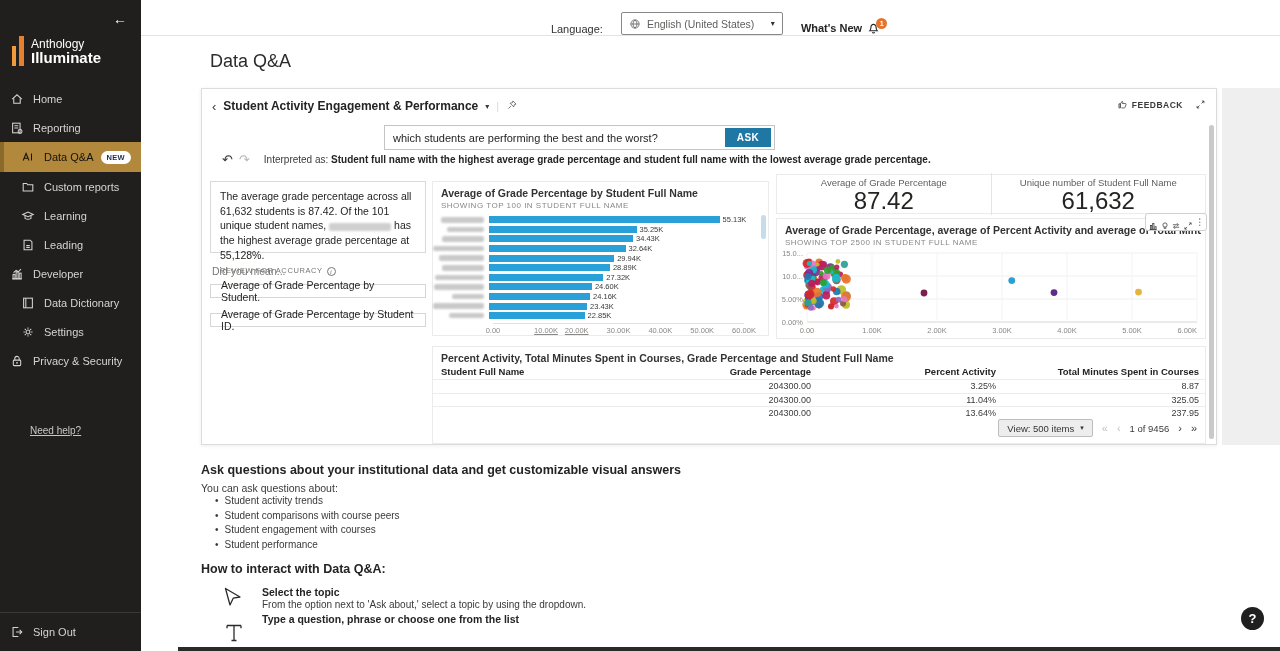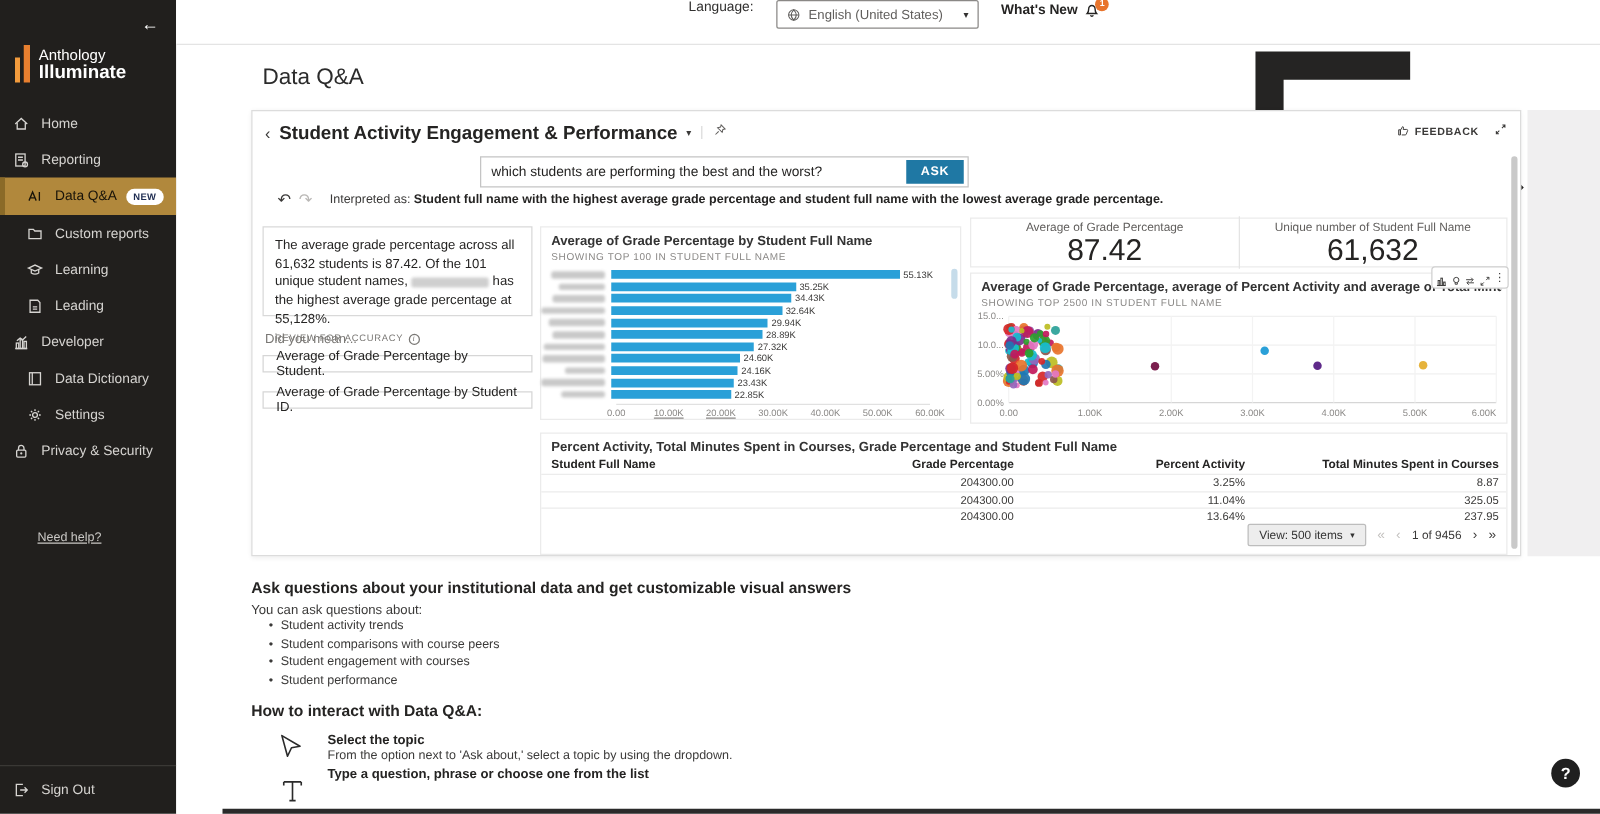--- a/index.html
+++ b/index.html
@@ -25,21 +25,21 @@
   .nav-item.active::before { content:""; position:absolute; left:0; top:0; bottom:0; width:4px; background:#8a6a28; }
   .nav-badge { display:none; margin-left:auto; margin-right:10px; background:#fff; color:#1d2b50; font-size:7.5px; font-weight:700; padding:2px 6px; border-radius:8px; letter-spacing:.3px; }
   .nav-item.has-badge .nav-badge { display:inline-block; }
   .sb-help { position:absolute; top:425px; left:30px; font-size:10px; color:#c9c7c4; text-decoration:underline; cursor:pointer; }
   .sb-signout { position:absolute; bottom:0; left:0; right:0; height:39px; border-top:1px solid #3a3835; display:flex; align-items:center; padding-left:10px; font-size:11px; cursor:pointer; }
   .sb-signout .nav-ico { width:14px; height:14px; margin-right:9px; }
 
   
   .main { position:absolute; left:141px; top:0; width:1139px; height:651px; background:#fff; }
 
-  .topbar { position:absolute; top:0; left:0; right:0; height:36px; background:#fff; border-bottom:1px solid #e4e4e4; display:flex; align-items:flex-start; justify-content:flex-end; gap:18px; padding-right:30px; font-size:11px; }
+  .topbar { position:absolute; top:0; left:0; right:0; height:36px; background:#fff; border-bottom:1px solid #e4e4e4; display:flex; align-items:flex-end; justify-content:flex-end; gap:18px; padding-right:30px; font-size:11px; }
   .lang-label { font-weight:400; color:#323130; }
   .lang-dd { width:162px; height:23px; border:1px solid #8a8886; border-radius:2px; display:flex; align-items:center; padding:0 7px; gap:6px; color:#605e5c; font-size:10.5px; cursor:pointer; }
   .lang-dd .ico { width:12px; height:12px; }
   .lang-dd .ico svg{ width:12px; height:12px; stroke:#605e5c; fill:none; stroke-width:1.1;}
   .lang-caret { margin-left:auto; font-size:8px; color:#323130; }
   .whatsnew { display:flex; align-items:center; gap:4px; font-weight:700; color:#252423; cursor:pointer; }
   .bell-wrap { position:relative; width:15px; height:15px; }
   .bell-wrap svg { width:15px; height:15px; stroke:#252423; fill:none; stroke-width:1.2; }
   .bell-badge { position:absolute; right:-6px; top:-2px; width:11px; height:11px; border-radius:50%; background:#e8742c; color:#fff; font-size:7px; font-weight:700; display:flex; align-items:center; justify-content:center; }
   .tb-signout { display:flex; align-items:center; gap:5px; font-weight:700; color:#252423; cursor:pointer; }
@@ -47,21 +47,21 @@
 
   .page-title { position:absolute; left:69px; top:51px; font-size:18px; color:#2b2b2b; }
 
   
   .dash { position:absolute; left:60px; top:88px; width:1016px; height:357px; background:#fff; border:1px solid #dcdcdc; box-shadow:0 1px 4px rgba(0,0,0,.07); }
   .gray-right { position:absolute; left:1081px; top:88px; width:58px; height:357px; background:#f0eff0; }
 
   .dash-header { position:absolute; top:0; left:0; right:0; height:30px; }
   .dh-left { position:absolute; left:10px; top:8px; display:flex; align-items:center; gap:7px; }
   .dh-chev { font-size:13px; color:#3b3a39; cursor:pointer; line-height:1; }
-  .dh-topic { font-size:15px; font-weight:700; color:#252423; cursor:pointer; }
+  .dh-topic { font-size:12px; font-weight:700; color:#252423; cursor:pointer; }
   .dh-caret { font-size:8px; color:#3b3a39; }
   .dh-div { color:#d8d8d8; font-size:11px; }
   .dh-pin svg { width:12px; height:12px; stroke:#605e5c; fill:none; stroke-width:1.1; }
   .dh-right { position:absolute; right:10px; top:7px; display:flex; align-items:center; gap:12px; }
   .feedback { display:flex; align-items:center; gap:4px; font-size:8.5px; letter-spacing:.5px; color:#3b3a39; font-weight:700; cursor:pointer; }
   .feedback svg { width:11px; height:11px; stroke:#3b3a39; fill:none; stroke-width:1.1; }
   .dh-expand svg { width:11px; height:11px; stroke:#3b3a39; fill:none; stroke-width:1.2; cursor:pointer; }
 
   .qbar { position:absolute; left:182px; top:36px; width:391px; height:25px; border:1px solid #c4c4c4; background:#fff; display:flex; align-items:center; }
   .qbar input { flex:1; border:0; outline:0; font-size:11px; color:#252423; padding:0 8px; font-family:"Liberation Sans",sans-serif; background:transparent; }
@@ -411,21 +411,21 @@
           <div class="bar-row">
             <span class="bar-label">
               <i style="width:35px"></i>
             </span>
             <span class="bar-fill" style="width:95.6px;background:#2aa0d8"></span>
             <span class="bar-val">22.85K</span>
           </div>
         </div>
       <div class="bar-axis" id="bar-axis">
           <span style="left: 0px;">0.00</span>
-          <span style="left: 42px; text-decoration: underline;">10.00K</span>
+          <span style="left: 53px; text-decoration: underline;">10.00K</span>
           <span style="left: 83.7px; text-decoration: underline;">20.00K</span>
           <span style="left: 125.5px;">30.00K</span>
           <span style="left: 167.3px;">40.00K</span>
           <span style="left: 209.2px;">50.00K</span>
           <span style="left: 251px;">60.00K</span>
         </div>
       <div class="bar-scroll"></div>
     </div>
 
     <div class="widget kpicard" id="kpis">

